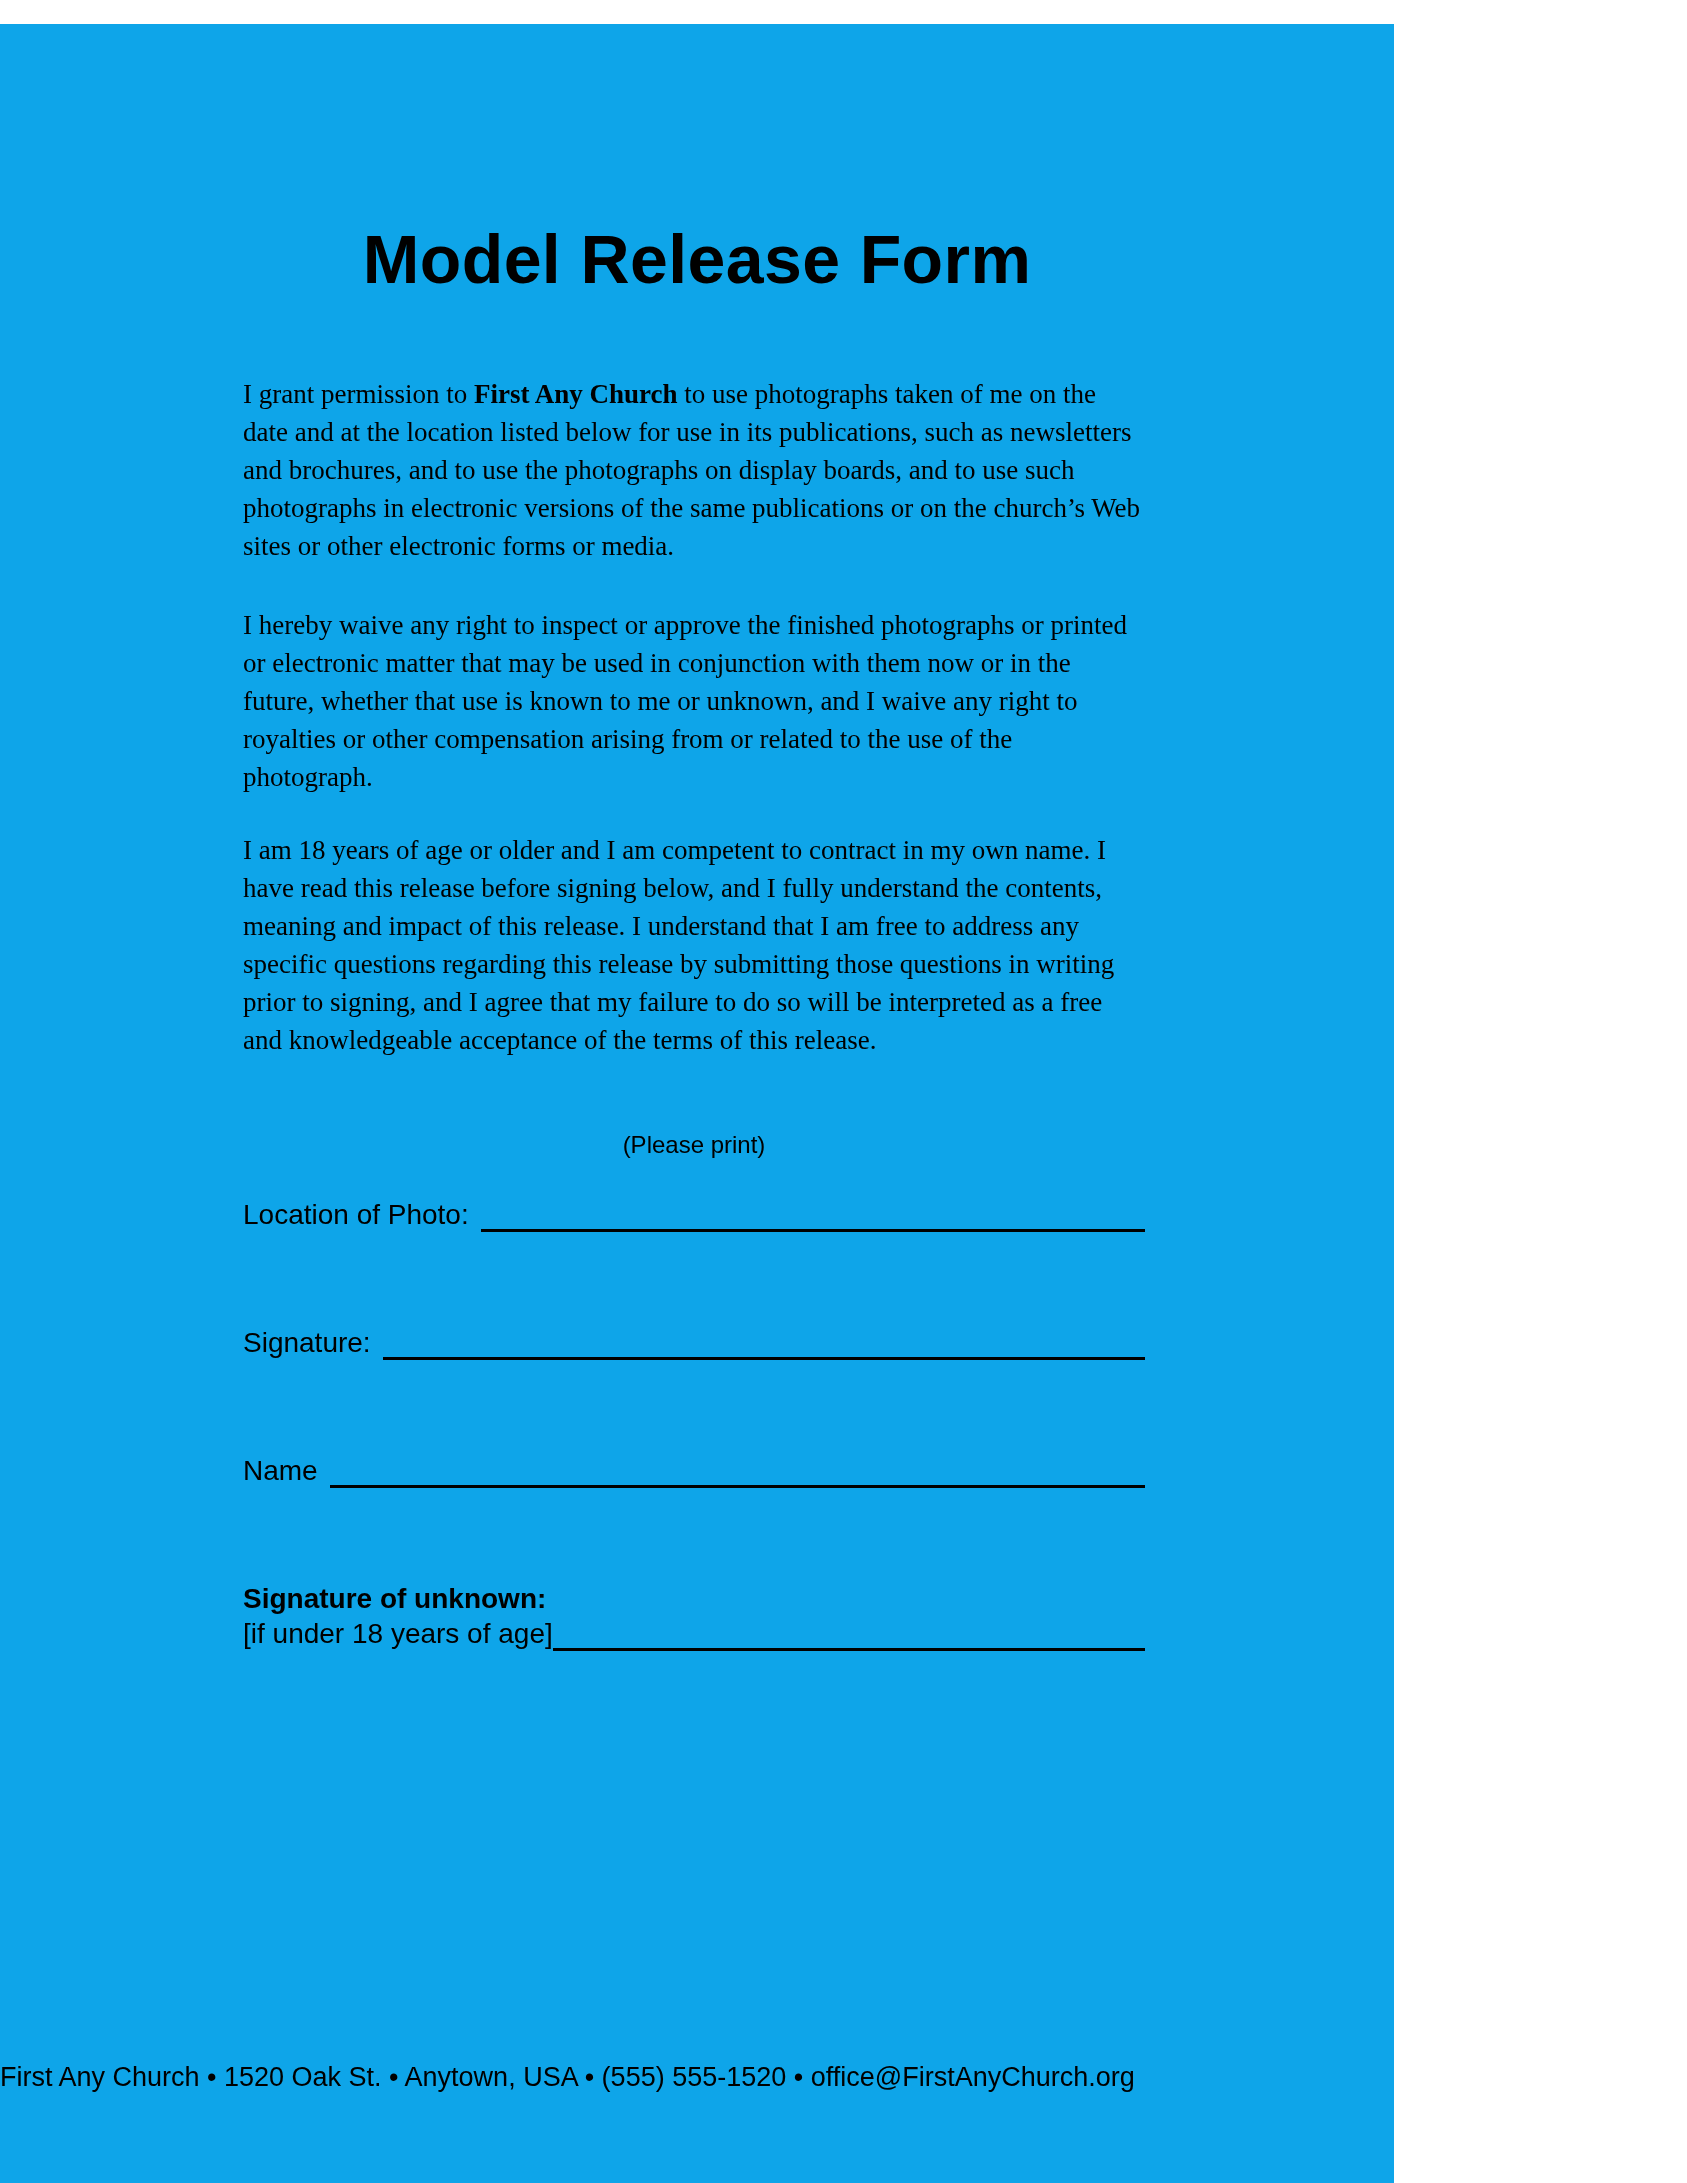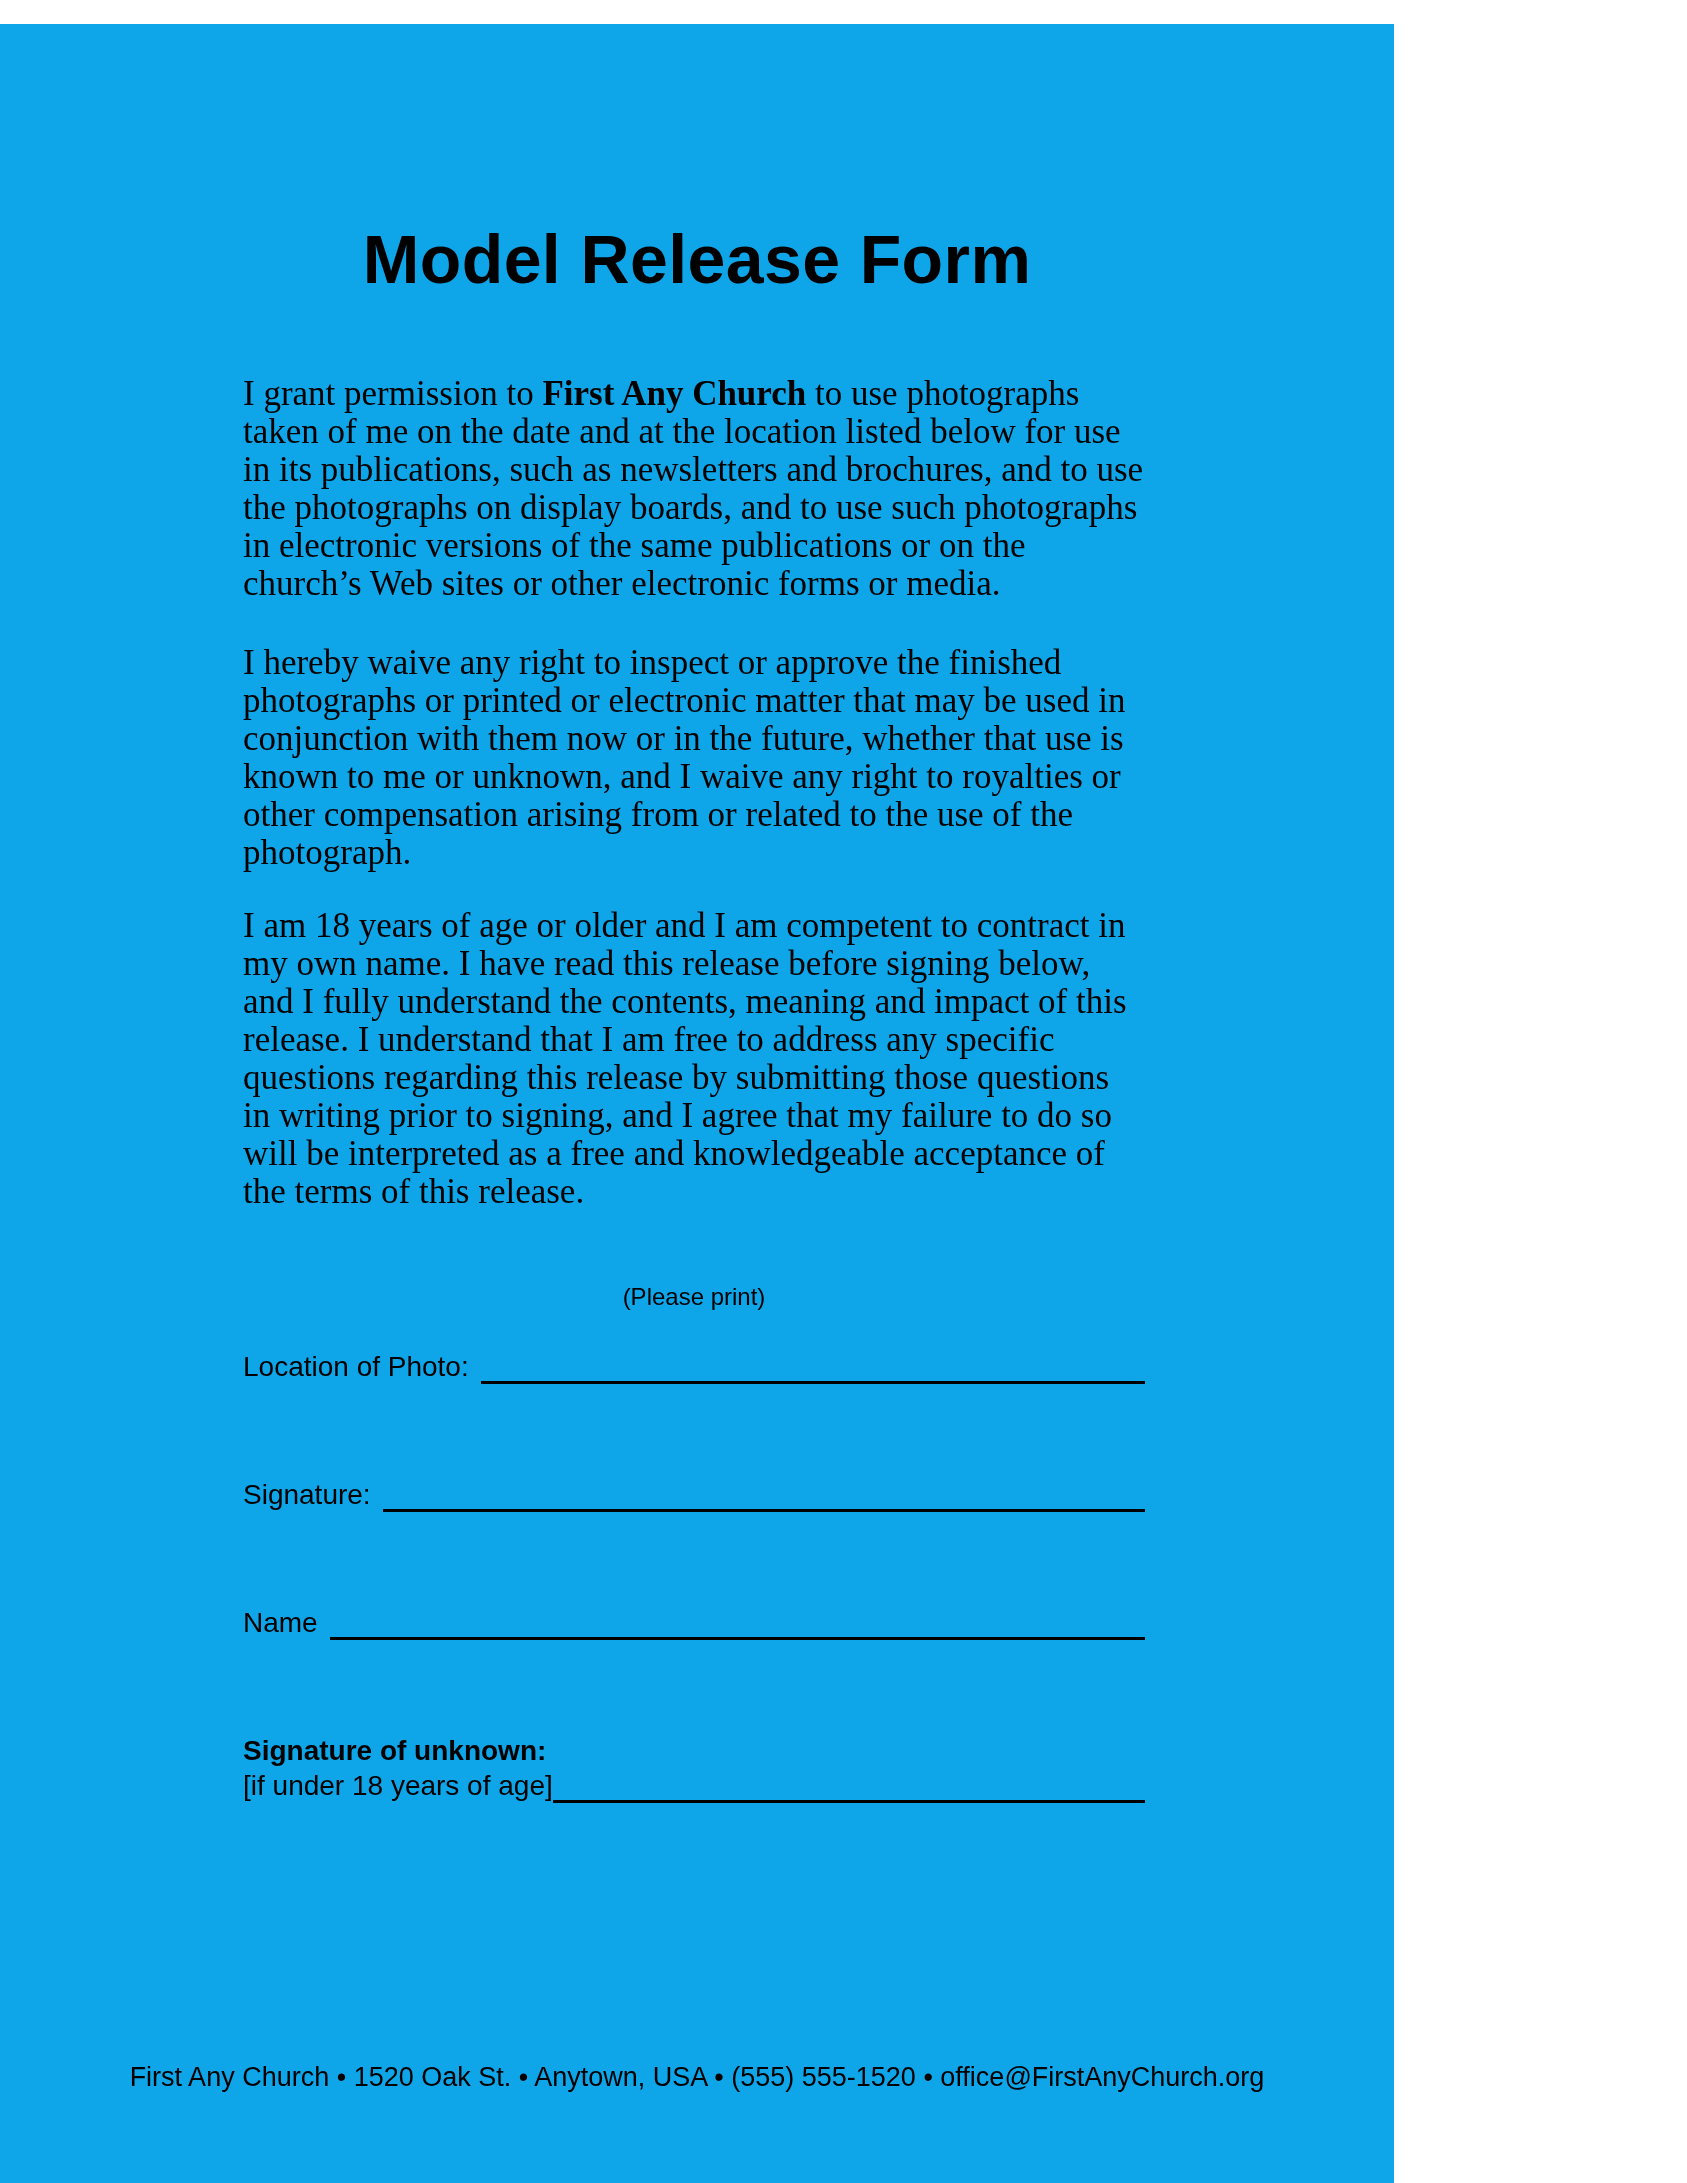--- a/index.html
+++ b/index.html
@@ -25,21 +25,21 @@
     text-align: center;
     font-family: "Liberation Sans", sans-serif;
     font-weight: 700;
     font-size: 68px;
     line-height: 72px;
     letter-spacing: 0.4px;
   }
   .para {
     margin: 0;
     font-family: "Liberation Serif", serif;
-    font-size: 35px;
+    font-size: 27px;
     line-height: 38px;
   }
   .para b { font-weight: 700; }
   .para-1 { margin-top: 80px; }
   .para-2 { margin-top: 41px; }
   .para-3 { margin-top: 35px; }
   .please-print {
     margin-top: 68px;
     text-align: center;
     font-family: "Liberation Sans", sans-serif;
@@ -79,21 +79,21 @@
     font-size: 28px;
     line-height: 35px;
     text-align: center;
   }
   .guardian-row .fill-line { margin-left: 0; }
   .footer {
     position: absolute;
     left: 0;
     right: 0;
     top: 2037px;
-    text-align: center;
+    text-align: left;
     font-family: "Liberation Sans", sans-serif;
     font-size: 27px;
     line-height: 33px;
   }
 </style>
 </head>
 <body>
 
 <div class="page">
 

